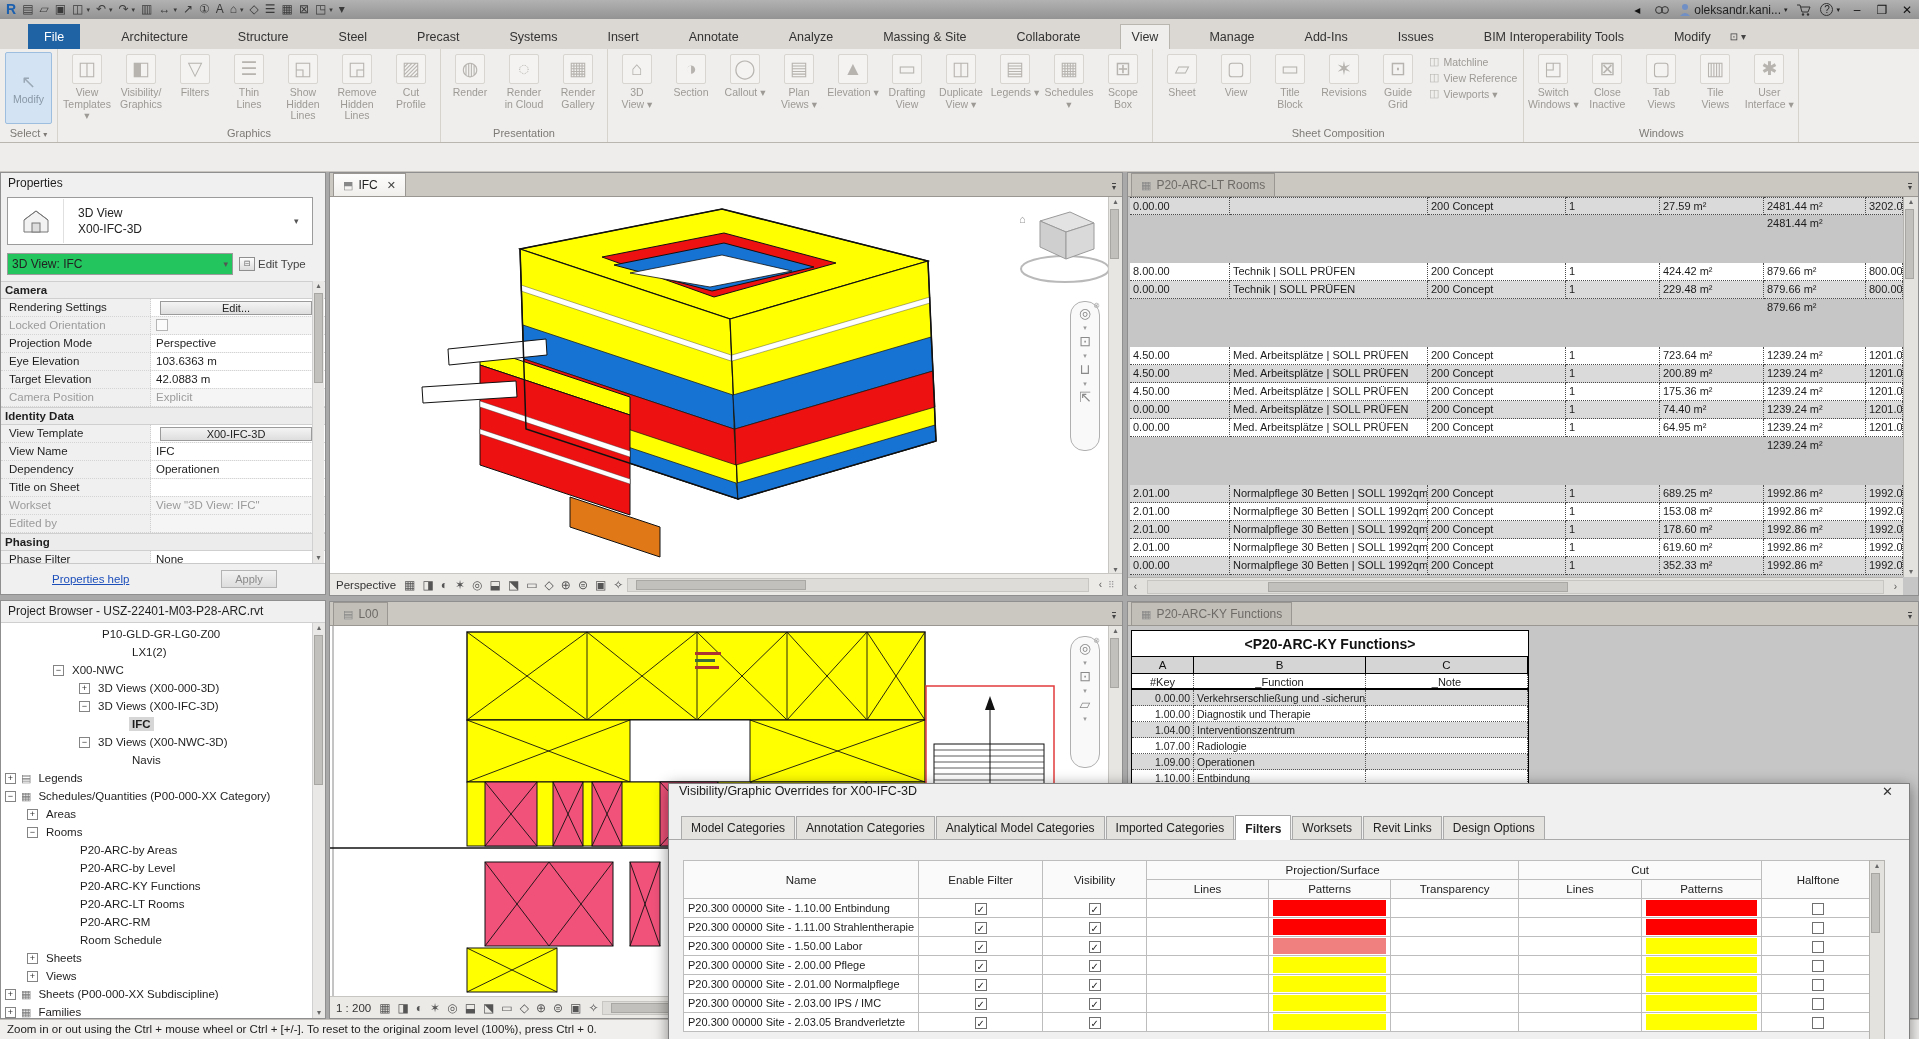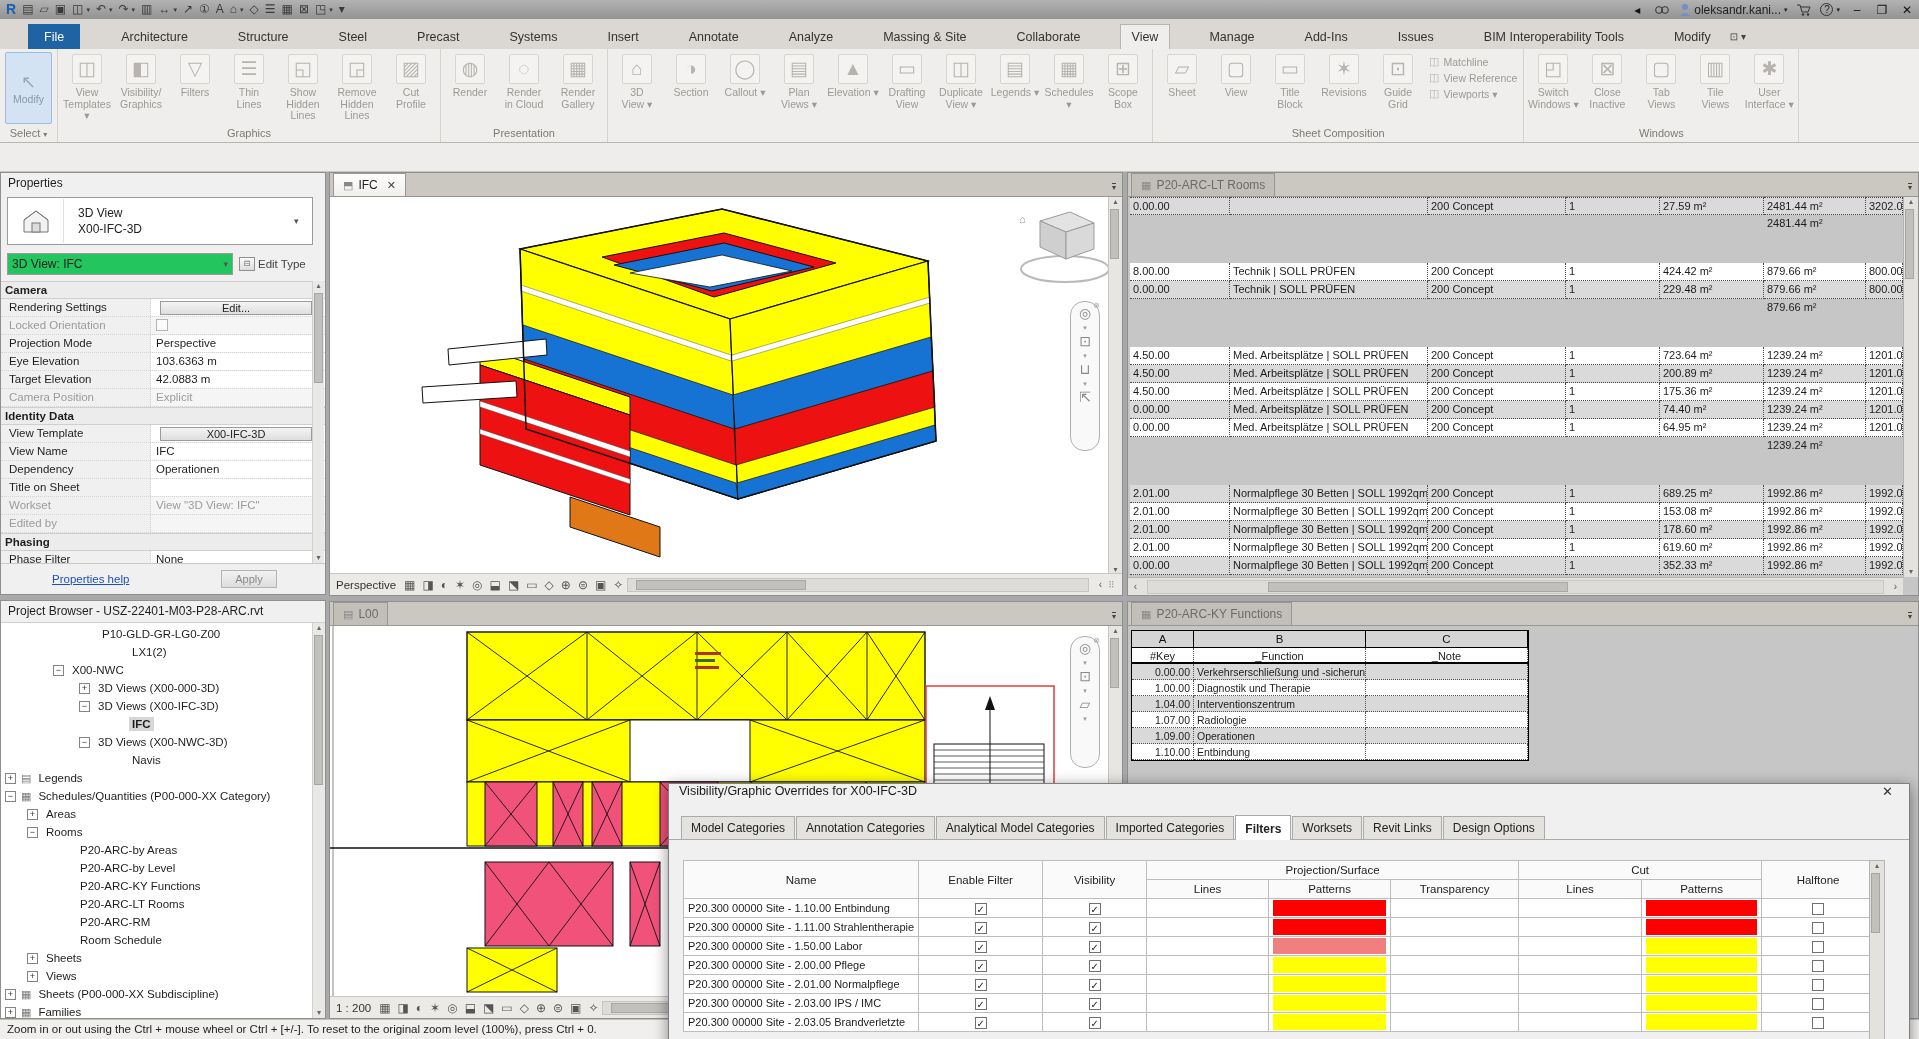--- a/index.html
+++ b/index.html
@@ -1117,20 +1117,21 @@
   <div id="ky-panel" class="vwrap">
     <div class="vtabbar">
       <div class="vtab inactive">
         <span class="vtabico">▦</span>
         <span>P20-ARC-KY Functions</span>
       </div>
       <span class="winmenu">▾</span>
     </div>
     <div id="ky-body">
       <div id="ky-sheet">
+        <div id="ky-title">&lt;P20-ARC-KY Functions&gt;</div>
         <div class="kyhdr" id="ky-cols">
             <div>A</div>
             <div>B</div>
             <div>C</div>
           </div>
         <div class="kysub" id="ky-sub">
             <div>#Key</div>
             <div>_Function</div>
             <div>_Note</div>
           </div>

